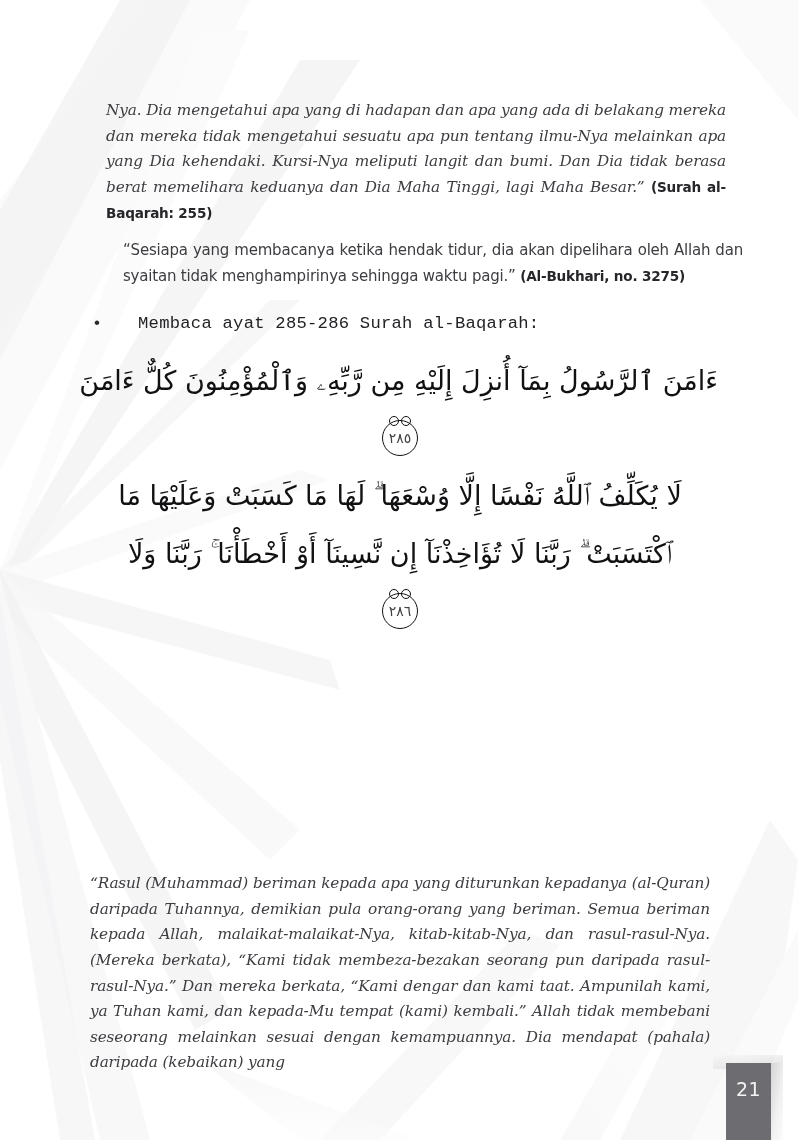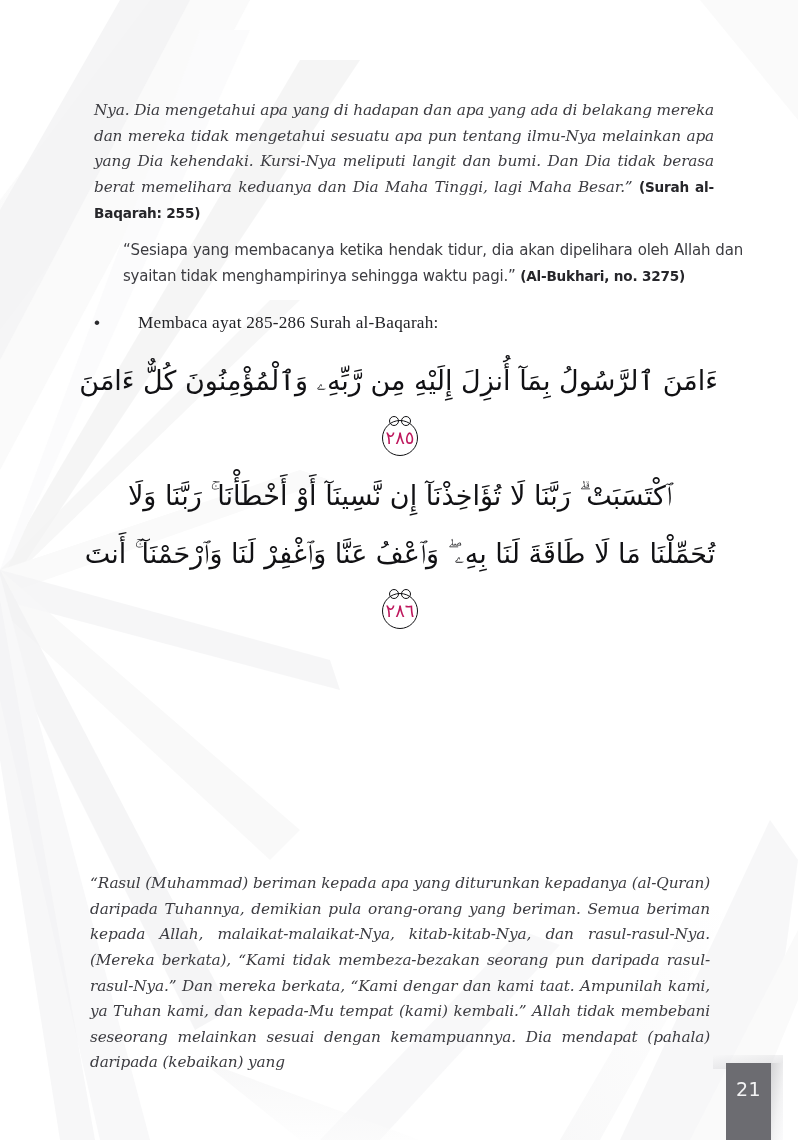--- a/index.html
+++ b/index.html
@@ -60,21 +60,21 @@
     font-weight: bold;
     font-style: normal;
     font-family: "DejaVu Sans", "Liberation Sans", sans-serif;
     font-size: 13.6px;
     letter-spacing: -0.2px;
     color: #26262a;
   }
 
   #quote-ayat {
     position: absolute;
-    left: 4px;
+    left: 16px;
     top: 83px;
     width: 620px;
   }
 
   #quote-hadith {
     position: absolute;
     left: 0;
     top: 222px;
     width: 620px;
   }
@@ -92,21 +92,21 @@
     width: 48px;
     flex: 0 0 48px;
     font-size: 17px;
     line-height: 28px;
     color: #2a2a2e;
     text-align: left;
     padding-left: 4px;
     box-sizing: border-box;
   }
   #bullet-text {
-    font-family: Liberation Serif, serif;
+    font-family: Liberation Mono, monospace;
     font-size: 17.2px;
     line-height: 28px;
     color: #232327;
     letter-spacing: 0.25px;
   }
 
   
   #arabic-block {
     position: absolute;
     left: -8px;
@@ -136,23 +136,23 @@
   }
   .ayah-marker {
     display: inline-flex;
     align-items: center;
     justify-content: center;
     width: 36px;
     height: 36px;
     flex: 0 0 36px;
     border: 1.6px solid #111114;
     border-radius: 50%;
-    font-size: 18px;
+    font-size: 14px;
     line-height: 1;
-    color: #be185d;
+    color: #404040;
     position: relative;
     box-sizing: border-box;
   }
   .ayah-marker::before,
   .ayah-marker::after {
     content: "";
     position: absolute;
     width: 8px;
     height: 8px;
     border: 1.4px solid #111114;
@@ -275,22 +275,22 @@
     </div>
 
     <div id="arabic-block">
 
       <div class="ar-line">ءَامَنَ ٱلرَّسُولُ بِمَآ أُنزِلَ إِلَيْهِ مِن رَّبِّهِۦ وَٱلْمُؤْمِنُونَ كُلٌّ ءَامَنَ</div>
 
       <div class="ar-line with-marker">
         <span class="ayah-marker">٢٨٥</span>
       </div>
 
+      <div class="ar-line">لَا يُكَلِّفُ ٱللَّهُ نَفْسًا إِلَّا وُسْعَهَا ۗ لَهَا مَا كَسَبَتْ وَعَلَيْهَا مَا</div>
       <div class="ar-line">ٱكْتَسَبَتْ ۗ رَبَّنَا لَا تُؤَاخِذْنَآ إِن نَّسِينَآ أَوْ أَخْطَأْنَا ۚ رَبَّنَا وَلَا</div>
-      <div class="ar-line">تُحَمِّلْنَا مَا لَا طَاقَةَ لَنَا بِهِۦ ۖ وَٱعْفُ عَنَّا وَٱغْفِرْ لَنَا وَٱرْحَمْنَآ ۚ أَنتَ</div>
 
       <div class="ar-line with-marker">
         <span class="ayah-marker">٢٨٦</span>
       </div>
 
     </div>
 
     <p id="translation" class="para para-italic">“Rasul (Muhammad) beriman kepada apa yang diturunkan kepadanya (al-Quran) daripada Tuhannya, demikian pula orang-orang yang beriman. Semua beriman kepada Allah, malaikat-malaikat-Nya, kitab-kitab-Nya, dan rasul-rasul-Nya. (Mereka berkata), “Kami tidak membeza-bezakan seorang pun daripada rasul-rasul-Nya.” Dan mereka berkata, “Kami dengar dan kami taat. Ampunilah kami, ya Tuhan kami, dan kepada-Mu tempat (kami) kembali.” Allah tidak membebani seseorang melainkan sesuai dengan kemampuannya. Dia mendapat (pahala) daripada (kebaikan) yang</p>
 
   </div>

